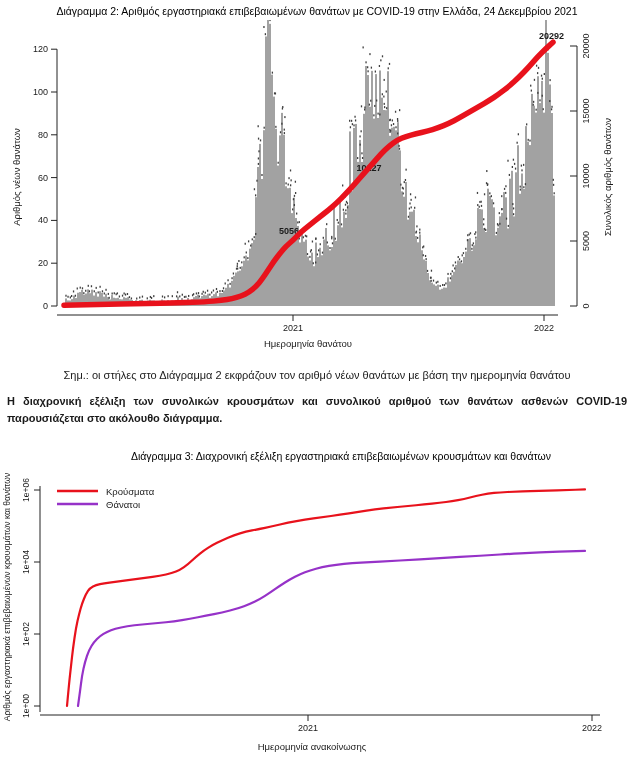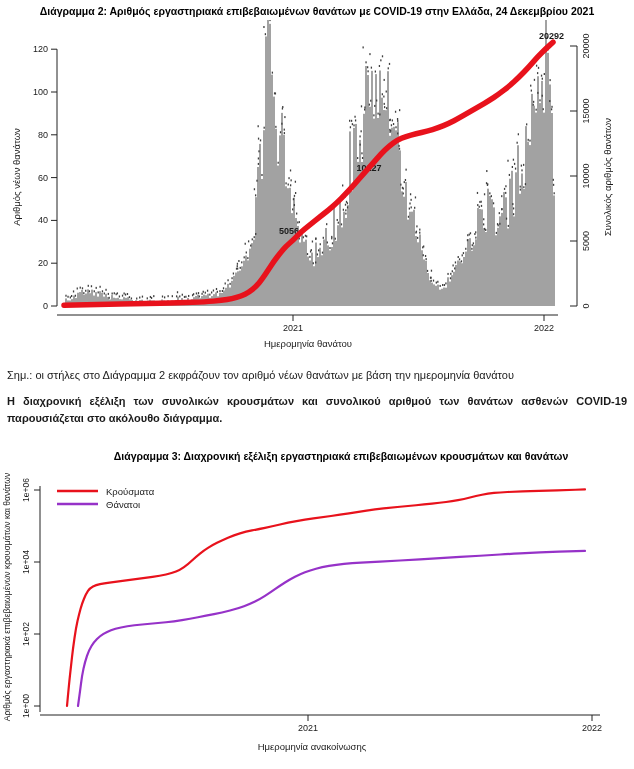--- a/index.html
+++ b/index.html
@@ -1,22 +1,22 @@
 <!DOCTYPE html>
 <html><head>
 <meta charset="utf-8">
 <style>
   html,body{margin:0;padding:0;background:#ffffff;}
   .page{position:relative;width:634px;height:769px;background:#ffffff;overflow:hidden;
         font-family:"Liberation Sans",sans-serif;color:#1a1a1a;}
-  .ctitle{position:absolute;left:0;width:100%;text-align:center;font-weight:bold;
+  .ctitle{position:absolute;left:0;width:100%;text-align:center;font-weight:normal;
           font-size:10.5px;color:#000;}
   #t2{top:5px;}
   #t3{top:450px;padding-left:24px;}
-  .note{position:absolute;left:7px;right:7px;top:369px;font-size:11px;}
+  .note{position:absolute;left:7px;right:7px;top:369px;font-size:11px;text-align:center;}
   .para{position:absolute;left:7px;right:7px;top:393px;font-size:11px;
         text-align:justify;line-height:17px;font-weight:bold;}
   svg{position:absolute;left:0;display:block;}
   #chart2{top:20px;}
   #chart3{top:462px;}
   svg text{font-family:"Liberation Sans",sans-serif;fill:#1a1a1a;}
 </style>
 </head>
 <body>
 

